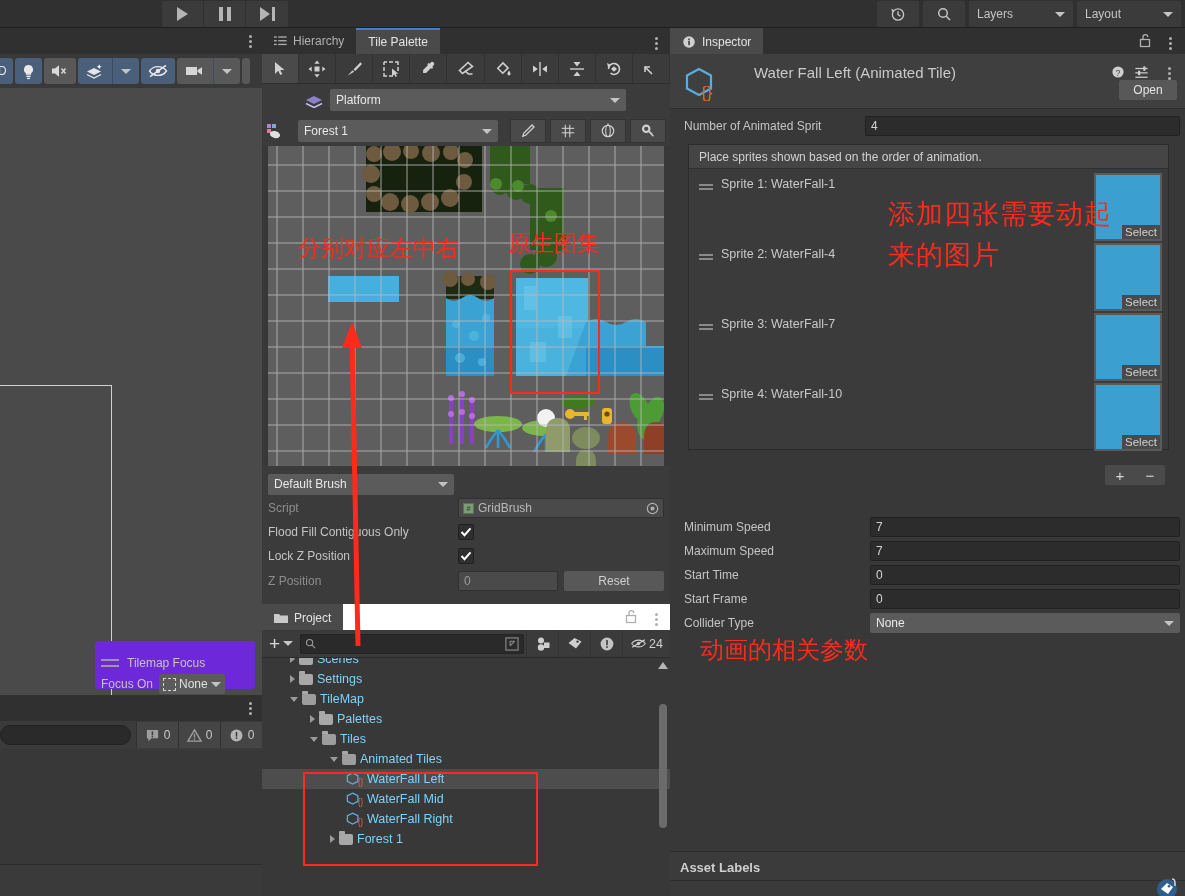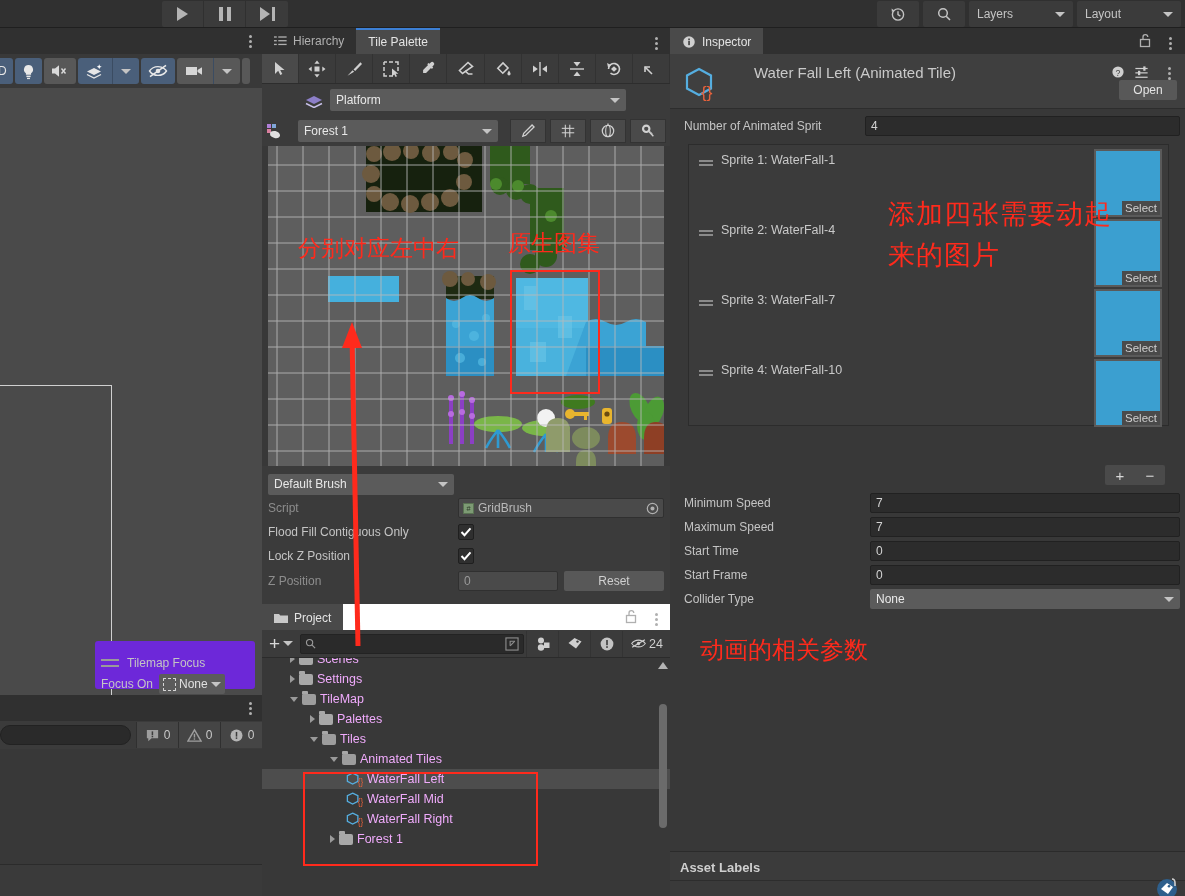--- a/index.html
+++ b/index.html
@@ -124,21 +124,21 @@
   .chk { width:16px;height:16px;background:#2f2f2f;border:1px solid #1f1f1f;border-radius:2px;display:flex;align-items:center;justify-content:center;}
   .numfield { width:100px;height:20px;background:#4a4a4a;border:1px solid #303030;border-radius:2px;display:flex;align-items:center;padding:0 5px;color:#9a9a9a;}
   .resetbtn { width:100px;height:20px;background:#585858;border-radius:2px;display:flex;align-items:center;justify-content:center;color:#d0d0d0;margin-left:6px;}
 
   
   #project-tabstrip { height:26px; background:#ffffff; display:flex;align-items:flex-end; position:relative;}
   #project-toolbar { height:28px; background:#3b3b3b; display:flex; align-items:center; gap:0; border-bottom:1px solid #2b2b2b;}
   #proj-search { height:20px; background:#2a2a2a; border:1px solid #232323; border-radius:2px; display:flex;align-items:center;padding:0 4px; gap:4px;}
   .pt-btn { width:32px;height:26px; display:flex;align-items:center;justify-content:center; border-left:1px solid #333;}
   #project-tree { background:#383838; position:relative; overflow:hidden;}
-  .trow { height:20px; display:flex; align-items:center; gap:4px; padding-left:6px; color:#f0abfc; font-size:12.5px; position:relative;}
+  .trow { height:20px; display:flex; align-items:center; gap:4px; padding-left:6px; color:#7dd3fc; font-size:12.5px; position:relative;}
   .trow.sel { background:#4d4d4d; }
   .tri { width:0;height:0;border-left:5px solid #9a9a9a;border-top:4px solid transparent;border-bottom:4px solid transparent;}
   .tri.down { border-left:4px solid transparent;border-right:4px solid transparent;border-top:5px solid #9a9a9a;border-bottom:none;}
   .folder { width:14px;height:11px;background:#a8a8a8;border-radius:1px 2px 2px 2px; position:relative;}
   .folder.open { background:#9d9d9d; }
   .folder:before{content:"";position:absolute;left:0;top:-3px;width:6px;height:3px;background:#a8a8a8;border-radius:1px 1px 0 0;}
 
   
   #inspector { left:670px; top:28px; width:515px; height:868px; background:#383838; }
   #insp-tabstrip { height:26px; background:#303030; display:flex;align-items:flex-end; position:relative;}
@@ -880,20 +880,21 @@
       </div>
     <div class="open-btn">Open</div>
   </div>
 
   <div class="irow" style="margin-top:5px;">
     <span class="ilabel" style="width:195px;overflow:hidden;white-space:nowrap;">Number of Animated Sprit</span>
     <span class="ifield">4</span>
   </div>
 
   <div id="sprite-box">
+    <div class="sb-head">Place sprites shown based on the order of animation.</div>
     <div class="sprow">
       <span class="grip"></span>
       <span style="color:#c9c9c9;font-size:12.5px;">Sprite 1: WaterFall-1</span>
       <span class="thumb" style="top:4px;">
         <span class="sel-lbl">Select</span>
       </span>
     </div>
     <div class="sprow">
       <span class="grip"></span>
       <span style="color:#c9c9c9;font-size:12.5px;">Sprite 2: WaterFall-4</span>

